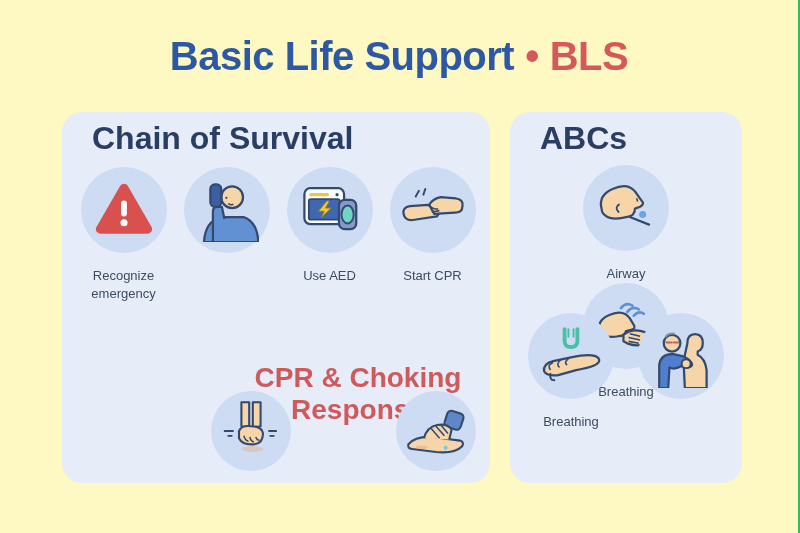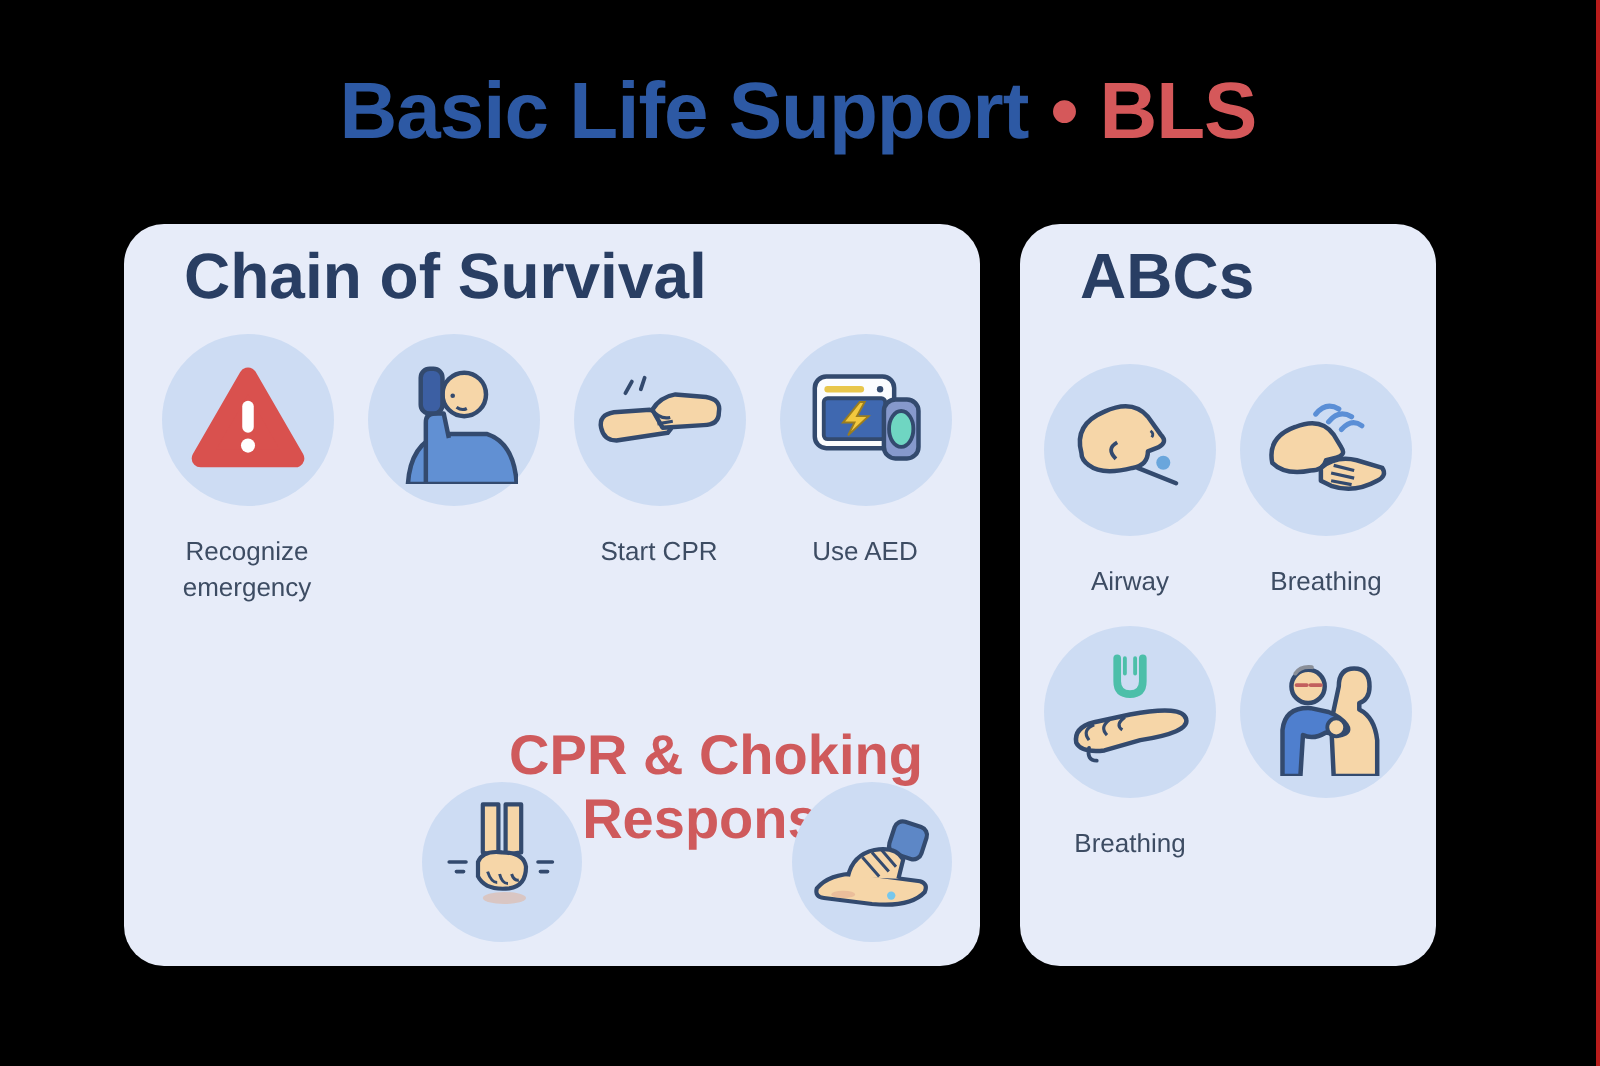--- a/index.html
+++ b/index.html
@@ -1,38 +1,38 @@
 <!DOCTYPE html>
 <html><head>
 <meta charset="utf-8">
 <style>
   html,body{margin:0;padding:0;}
   body{font-family:"Liberation Sans","DejaVu Sans",sans-serif;background:#ffffff;}
-  .canvas{position:relative;width:800px;height:533px;background:#000000;overflow:hidden;
-          box-sizing:border-box;border-right:2px solid #b91c1c;}
+  .canvas{position:relative;width:800px;height:533px;background:#fef9c3;overflow:hidden;
+          box-sizing:border-box;border-right:2px solid #22c55e;}
   
   .title{position:absolute;top:34px;left:0;width:100%;text-align:center;margin:0;
          font-size:40px;font-weight:700;letter-spacing:-0.5px;}
   .t-blue{color:#2d59a4;}
   .t-red{color:#d5585a;}
   .t-sep{color:#d5585a;margin:0 11px;}
   
   .panel{position:absolute;top:112px;height:371px;background:#e7ecf9;border-radius:20px;}
   .panel-left{left:62px;width:428px;}
-  .panel-right{left:510px;width:208px;}
+  .panel-right{left:510px;width:232px;}
   .panel h2{position:absolute;left:30px;top:8px;margin:0;font-size:32px;font-weight:700;color:#293e63;}
   
   .circle{width:86px;height:86px;border-radius:50%;background:#cddcf3;
           display:flex;align-items:center;justify-content:center;}
   .circle svg{width:64px;height:64px;display:block;}
   .cell{display:flex;flex-direction:column;align-items:center;flex:1;}
   .cell-label{margin-top:14px;font-size:13px;color:#3d4c63;text-align:center;line-height:1.38;}
   .steps-row{position:absolute;left:10px;right:6px;top:55px;display:flex;}
   .abc-row{position:absolute;left:6px;right:6px;display:flex;}
-  .abc-row1{top:70px;}
+  .abc-row1{top:53px;flex-direction:column;}
   .abc-row2{top:201px;}
   
   .cpr-heading{position:absolute;left:156px;top:222px;width:280px;text-align:center;
                font-size:28px;font-weight:700;color:#cf5a5c;line-height:1.15;margin-top:28px;}
   .cpr-circle{position:absolute;width:80px;height:80px;border-radius:50%;background:#cddcf3;
               display:flex;align-items:center;justify-content:center;}
   .cpr-circle svg{width:60px;height:60px;display:block;}
   .cpr-c1{left:149px;top:279px;}
   .cpr-c2{left:334px;top:279px;}
 </style>
@@ -68,42 +68,42 @@
             <rect x="24" y="10" width="17" height="35" rx="7" fill="#3c5fa3" stroke="#334a6e" stroke-width="3.5"></rect>
             <circle cx="49" cy="31" r="1.8" fill="#334a6e"></circle>
             <path d="M52 40 q4 3 8 1" stroke="#334a6e" stroke-width="2.5" fill="none"></path>
           </svg>
         </div>
       </div>
 
       <div class="cell">
         <div class="circle">
           <svg viewBox="0 0 100 100">
-            <path d="M28 20 l-5 9 M38 17 l-3 9" stroke="#334a6e" stroke-width="3" stroke-linecap="round"></path>
-            <path d="M4 56 Q2 46 14 44 L42 42 L58 48 Q62 54 56 60 L16 66 Q6 66 4 56 Z" fill="#f6d6a8" stroke="#334a6e" stroke-width="3.5" stroke-linejoin="round"></path>
-            <path d="M96 44 Q98 34 86 32 L62 30 Q50 32 44 42 L52 56 L84 54 Q96 54 96 44 Z" fill="#f6d6a8" stroke="#334a6e" stroke-width="3.5" stroke-linejoin="round"></path>
-            <path d="M44 42 q6 8 14 6 M48 53 l12 -2" stroke="#334a6e" stroke-width="2.5" fill="none"></path>
-          </svg>
-        </div>
-        <div class="cell-label">Start CPR</div>
-      </div>
-
-      <div class="cell">
-        <div class="circle">
-          <svg viewBox="0 0 100 100">
             <rect x="10" y="16" width="62" height="56" rx="9" fill="#fbfcfe" stroke="#334a6e" stroke-width="3.5"></rect>
             <line x1="20" y1="26" x2="46" y2="26" stroke="#e8c64b" stroke-width="5" stroke-linecap="round"></line>
             <circle cx="61" cy="26" r="2.5" fill="#334a6e"></circle>
             <rect x="17" y="33" width="48" height="32" rx="3" fill="#3f68b0" stroke="#334a6e" stroke-width="3"></rect>
             <polygon points="45,36 32,52 41,52 36,62 52,47 43,47 49,36" fill="#f2c83e" stroke="#9a7d20" stroke-width="1.5"></polygon>
             <rect x="64" y="34" width="27" height="46" rx="9" fill="#8699cc" stroke="#334a6e" stroke-width="3.5"></rect>
             <ellipse cx="77.5" cy="57" rx="9.5" ry="14" fill="#6fd6c2" stroke="#334a6e" stroke-width="3"></ellipse>
           </svg>
         </div>
         <div class="cell-label">Use AED</div>
+      </div>
+
+      <div class="cell">
+        <div class="circle">
+          <svg viewBox="0 0 100 100">
+            <path d="M28 20 l-5 9 M38 17 l-3 9" stroke="#334a6e" stroke-width="3" stroke-linecap="round"></path>
+            <path d="M4 56 Q2 46 14 44 L42 42 L58 48 Q62 54 56 60 L16 66 Q6 66 4 56 Z" fill="#f6d6a8" stroke="#334a6e" stroke-width="3.5" stroke-linejoin="round"></path>
+            <path d="M96 44 Q98 34 86 32 L62 30 Q50 32 44 42 L52 56 L84 54 Q96 54 96 44 Z" fill="#f6d6a8" stroke="#334a6e" stroke-width="3.5" stroke-linejoin="round"></path>
+            <path d="M44 42 q6 8 14 6 M48 53 l12 -2" stroke="#334a6e" stroke-width="2.5" fill="none"></path>
+          </svg>
+        </div>
+        <div class="cell-label">Start CPR</div>
       </div>
     </div>
 
     <div class="cpr-heading">CPR &amp; Choking Response</div>
 
     <div class="cpr-circle cpr-c1">
       <svg viewBox="0 0 100 100">
         <path d="M6 50 h14 M80 50 h12 M12 58 h6 M82 58 h6" stroke="#334a6e" stroke-width="3" stroke-linecap="round"></path>
         <ellipse cx="52" cy="80" rx="18" ry="5" fill="#e3b49b" opacity="0.55"></ellipse>
         <path d="M34 2 L34 42 L47 46 L47 2 Z" fill="#f6d6a8" stroke="#334a6e" stroke-width="3.5" stroke-linejoin="round"></path>

